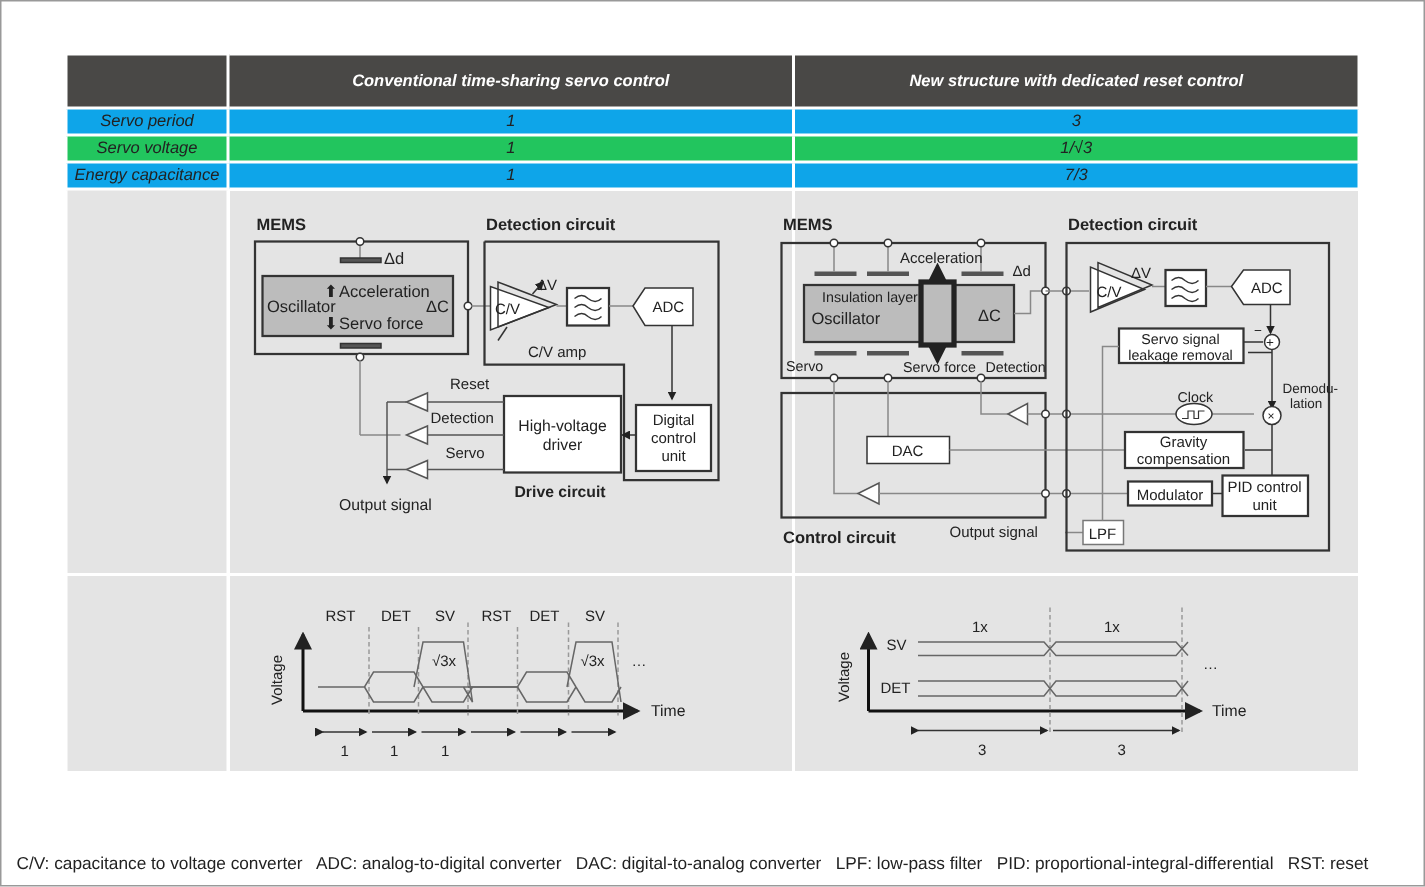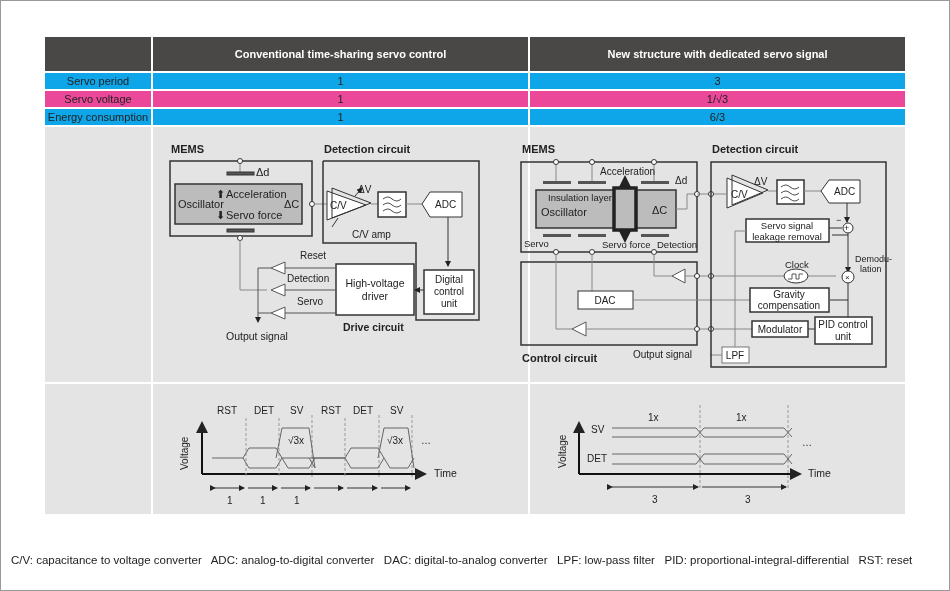--- a/index.html
+++ b/index.html
@@ -1,53 +1,53 @@
 <!DOCTYPE html>
 <html><head>
 <meta charset="utf-8">
 <style>
   html,body{margin:0;padding:0;}
   body{width:950px;height:591px;background:#fff;font-family:"Liberation Sans",sans-serif;position:relative;overflow:hidden;color:#222;}
   .frame{position:absolute;left:0;top:0;width:948px;height:589px;border:1px solid #999;}
   table.cmp{position:absolute;left:43px;top:35px;width:864px;border-collapse:collapse;table-layout:fixed;}
-  table.cmp td,table.cmp th{padding:0;text-align:center;font-size:11px;border:2px solid #fff;}
+  table.cmp td,table.cmp th{padding:0;text-align:center;font-size:11px;border:2px solid #fff;font-style:italic;}
   th.hdr{background:#494846;color:#fff;font-size:13.5px;font-weight:bold;height:34px;}
   tr.r-dark td{background:#0ea5e9;height:16px;}
-  tr.r-light td{background:#ec4899;height:16px;}
+  tr.r-light td{background:#22c55e;height:16px;}
   td.lbl{width:106px;}
   tr.big td{background:#e4e4e4;}
   tr.big td.c1, tr.big td.c2{position:relative;}
-  .caption{position:absolute;left:11px;top:552px;width:930px;font-size:11.5px;line-height:16px;color:#222;}
+  .caption{position:absolute;left:11px;top:568px;width:930px;font-size:11.5px;line-height:16px;color:#222;}
   svg text{font-family:"Liberation Sans",sans-serif;}
 </style>
 </head>
 <body>
 <div class="frame"></div>
 
 <table class="cmp">
   <tbody>
       <tr>
     <th class="hdr" style="width:106px"></th>
     <th class="hdr">Conventional time-sharing servo control</th>
-    <th class="hdr">New structure with dedicated servo signal</th>
+    <th class="hdr">New structure with dedicated reset control</th>
   </tr>
   <tr class="r-dark">
     <td class="lbl">Servo period</td>
     <td>1</td>
     <td>3</td>
   </tr>
   <tr class="r-light">
     <td class="lbl">Servo voltage</td>
     <td>1</td>
     <td>1/√3</td>
   </tr>
   <tr class="r-dark">
-    <td class="lbl">Energy consumption</td>
+    <td class="lbl">Energy capacitance</td>
     <td>1</td>
-    <td>6/3</td>
+    <td>7/3</td>
   </tr>
   <tr class="big" style="height:257px">
     <td></td>
         <td class="c1"></td>
         <td class="c2"></td>
   </tr>
   <tr class="big" style="height:132px">
     <td></td>
         <td class="c1"></td>
         <td class="c2"></td>

